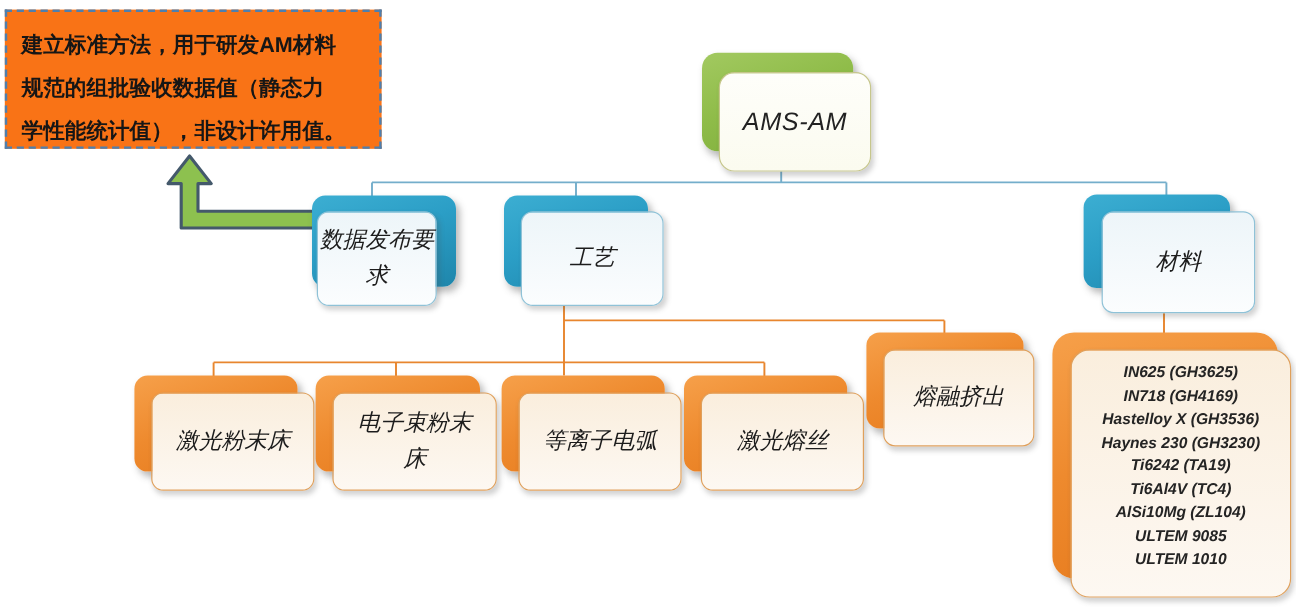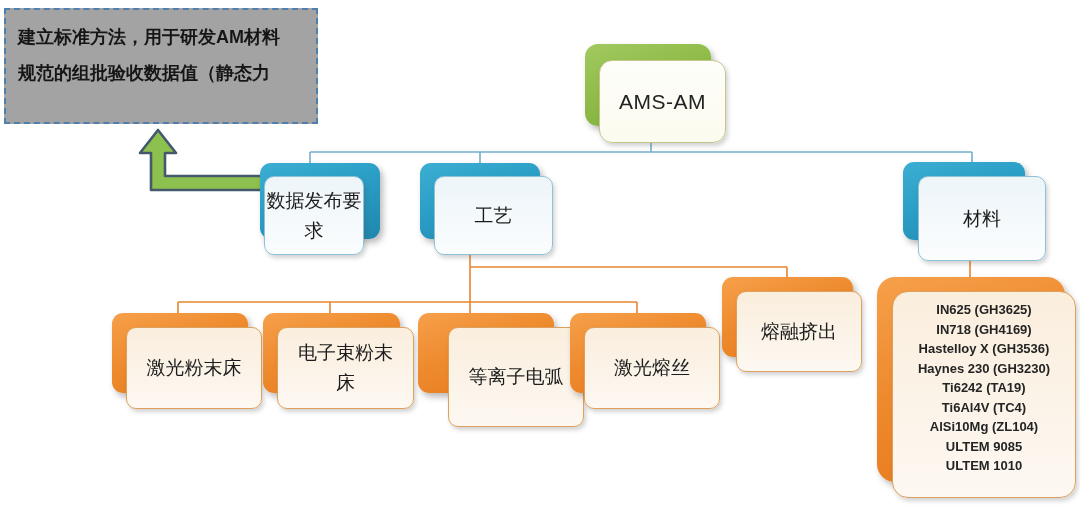--- a/index.html
+++ b/index.html
@@ -10,21 +10,21 @@
   }
   svg.wires { position:absolute; left:0; top:0; z-index:1; }
   .c-blue   { stroke:var(--connector-blue,#74aecb);   stroke-width:1.6; fill:none; }
   .c-orange { stroke:var(--connector-orange,#e8862e); stroke-width:1.6; fill:none; }
   .arrow-shape {
     fill:var(--arrow-green,#8dc14f);
     stroke:var(--arrow-outline,#44596b);
     stroke-width:2.6; stroke-linejoin:round;
   }
 
-  .node { position:absolute; z-index:2; }
+  .node { position:absolute; z-index:2;font-style:italic; }
   .layer { position:absolute; box-sizing:border-box; }
   .back  { border-radius:11px; box-shadow:3px 4px 6px rgba(60,60,60,.35); }
   .back.g { background:linear-gradient(160deg,#a2c960 0%,var(--root-green,#8fbc49) 45%,#7cab39 100%); border-radius:13px; }
   .back.t { background:linear-gradient(160deg,#3caed2 0%,var(--branch-teal,#2b9ec6) 45%,#1f86ab 100%); }
   .back.o { background:linear-gradient(160deg,#f6a04a 0%,var(--process-orange,#ee8a2e) 45%,#e5781a 100%); }
   .front {
     display:flex; align-items:center; justify-content:center; text-align:center;
     box-shadow:2px 3px 4px rgba(80,80,80,.25); border-radius:10px;
   }
   .front.cream { background:linear-gradient(180deg,#fefefa,#fbfbef); border:1px solid #c6c68c; border-radius:13px; }
@@ -32,38 +32,39 @@
   .front.warm  { background:linear-gradient(180deg,var(--front-warm,#faeedd),#fdf8f2); border:1px solid #dfa05c; }
 
   .lbl      { font-size:19px; line-height:30px; color:#1c1c1c; }
   .lbl-root { font-size:21px; letter-spacing:.5px; color:#222; }
   .materials-front { flex-direction:column; justify-content:flex-start; padding-top:8px; border-radius:16px; }
   .material-line { font-size:13px; font-weight:700; line-height:19.5px; white-space:nowrap; color:#242424; }
 
   .callout {
     position:absolute; left:4px; top:8px; width:314px; height:116px; z-index:3;
     box-sizing:border-box; border:2px dashed var(--callout-border,#4e7fae);
-    background:#a3a3a3; padding:9px 10px 0 12px;
+    background:#f97316; padding:9px 10px 0 12px;
   }
   .callout-line { font-size:18px; font-weight:700; line-height:36px; white-space:nowrap; color:#161616; }
 </style>
 </head>
 <body>
 
 <div class="stage">
 
   <svg class="wires" width="1080" height="508" viewBox="0 0 1080 508">
     <path class="c-blue" d="M651 143 V152 M310 152 H972 M310 152 V164 M480 152 V164 M972 152 V164"></path>
     <path class="c-orange" d="M470 255 V313 M470 267 H787 M787 267 V293 M178 302 H637 M178 302 V314 M330 302 V314 M637 302 V314 M970 261 V292"></path>
     <polygon class="arrow-shape" points="158,130 176,153 165,153 165,176 270,176 270,190 151,190 151,153 140,153"></polygon>
   </svg>
 
   <div class="callout">
     <div class="callout-line">建立标准方法，用于研发AM材料</div>
     <div class="callout-line">规范的组批验收数据值（静态力</div>
+    <div class="callout-line">学性能统计值），非设计许用值。</div>
   </div>
 
   <div class="node" style="left:585px;top:44px;width:142px;height:100px">
     <div class="layer back g" style="left:0;top:0;width:126px;height:82px"></div>
     <div class="layer front cream" style="left:14px;top:16px;width:127px;height:83px">
       <span class="lbl lbl-root">AMS-AM</span>
     </div>
   </div>
 
   <div class="node" style="left:260px;top:163px;width:136px;height:93px">
@@ -96,21 +97,21 @@
 
   <div class="node" style="left:263px;top:313px;width:151px;height:96px">
     <div class="layer back o" style="left:0;top:0;width:137px;height:80px"></div>
     <div class="layer front warm" style="left:14px;top:14px;width:137px;height:82px">
       <span class="lbl" style="width:105px">电子束粉末床</span>
     </div>
   </div>
 
   <div class="node" style="left:418px;top:313px;width:150px;height:96px">
     <div class="layer back o" style="left:0;top:0;width:136px;height:80px"></div>
-    <div class="layer front warm" style="left:30px;top:14px;width:136px;height:100px">
+    <div class="layer front warm" style="left:14px;top:14px;width:136px;height:82px">
       <span class="lbl">等离子电弧</span>
     </div>
   </div>
 
   <div class="node" style="left:570px;top:313px;width:134px;height:96px">
     <div class="layer back o" style="left:0;top:0;width:136px;height:80px"></div>
     <div class="layer front warm" style="left:14px;top:14px;width:136px;height:82px">
       <span class="lbl">激光熔丝</span>
     </div>
   </div>

